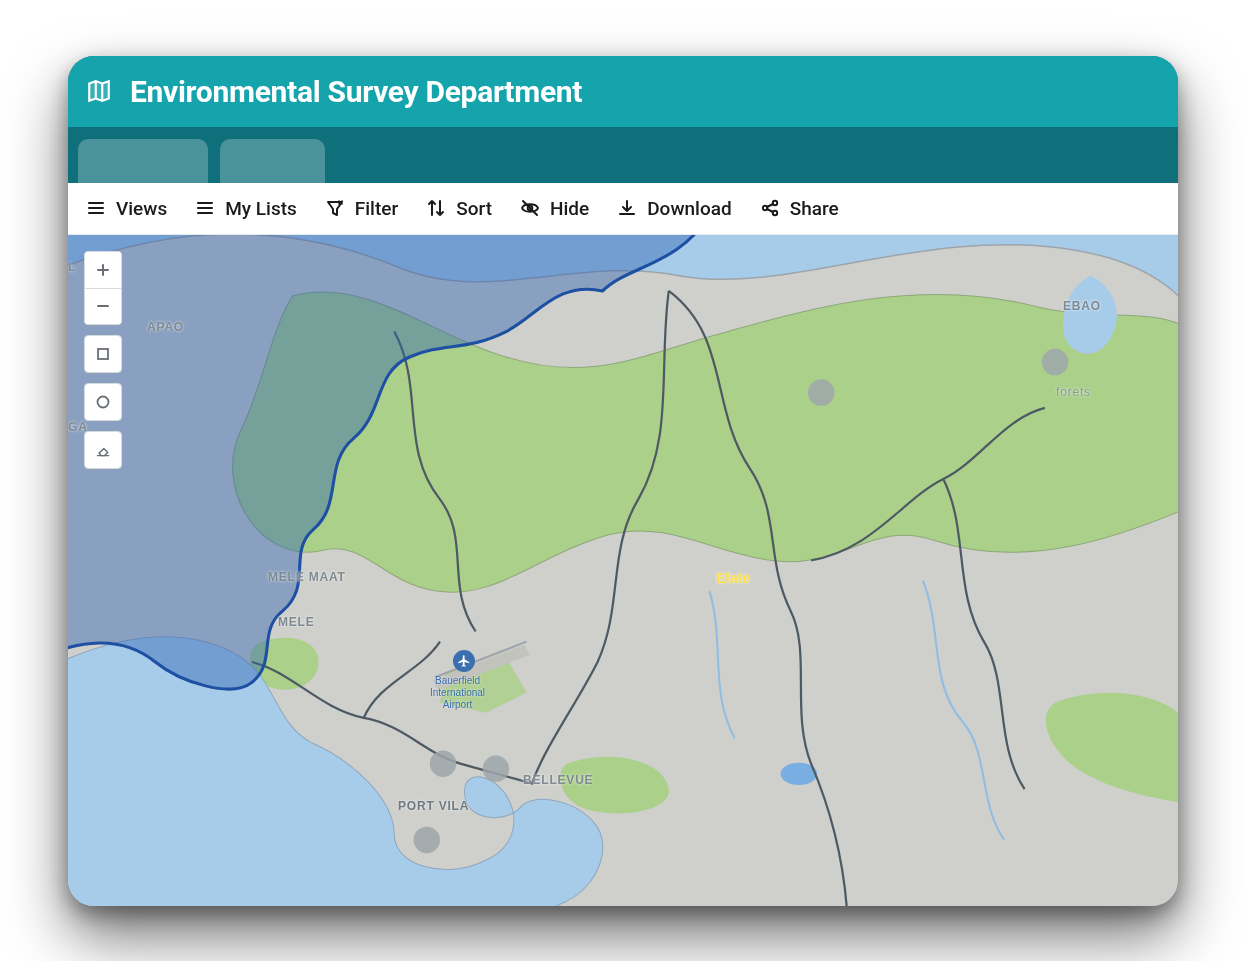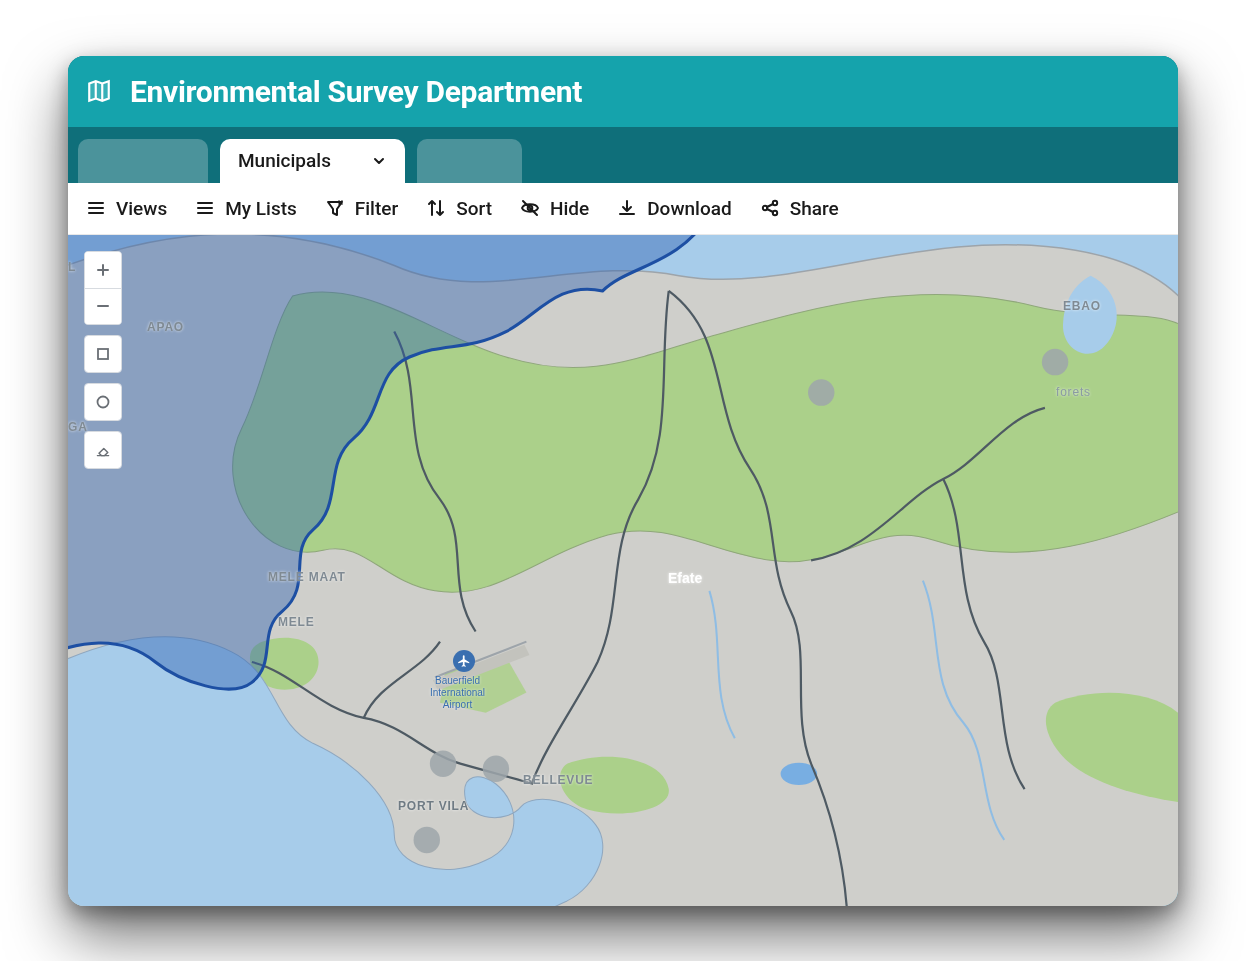--- a/index.html
+++ b/index.html
@@ -8,21 +8,21 @@
     font-family: -apple-system, BlinkMacSystemFont, "Segoe UI", Roboto, "Helvetica Neue", Arial, sans-serif;
     background: #fff;
     display: flex;
     align-items: center;
     justify-content: center;
     min-height: 961px;
   }
   .frame {
     width: 1110px;
     height: 850px;
-    border-radius: 16px;
+    border-radius: 26px;
     overflow: hidden;
     box-shadow: 0 30px 60px rgba(0,0,0,0.55), 0 8px 20px rgba(0,0,0,0.35);
     background: #0f6f7a;
     display: flex;
     flex-direction: column;
     position: relative;
   }
   .header {
     background: #15a3ac;
     padding: 18px 24px 18px 18px;
@@ -99,21 +99,21 @@
     position: relative;
     overflow: hidden;
   }
   .map-svg { position:absolute; inset:0; width:100%; height:100%; }
   .label {
     position:absolute; font-family: Arial, sans-serif; color:#7f8a93; font-weight:600;
     text-shadow: 0 0 3px rgba(255,255,255,0.8);
     white-space: nowrap;
   }
   .label.small { font-size: 12px; letter-spacing: 0.8px; }
-  .label.region { font-size: 14px; color:#ffffff; }
+  .label.region { font-size: 14px; color:#fde047;margin-left:48px; }
   .label.feature { color:#3a6fb0; font-size:10px; font-weight:500; text-align:center; line-height:1.2; letter-spacing:0; }
   .mapctrl {
     position:absolute; left: 16px; top: 16px;
     display:flex; flex-direction:column; gap: 10px;
   }
   .ctrlgroup {
     display:flex; flex-direction:column;
     border:1px solid #d7dbe0; background:#fff; border-radius:4px; overflow:hidden;
   }
   .ctrlbtn {
@@ -140,28 +140,20 @@
       <svg viewBox="0 0 24 24" fill="none" stroke="#fff" stroke-width="2">
         <path d="M3 5 L9 3 L15 5 L21 3 V19 L15 21 L9 19 L3 21 Z" fill="#fff" fill-opacity="0.15"></path>
         <path d="M9 3 V19 M15 5 V21"></path>
       </svg>
     </span>
     <div class="title">Environmental Survey Department</div>
   </div>
 
   <div class="tabbar">
     <div class="tab placeholder"></div>
-    <div class="tab active">
-      <span class="tab-label">Municipals</span>
-      <span class="chev">
-        <svg viewBox="0 0 16 16" fill="none" stroke="#1a1a1a" stroke-width="2" stroke-linecap="round" stroke-linejoin="round">
-            <path d="M4 6 L8 10 L12 6"></path>
-          </svg>
-      </span>
-    </div>
     <div class="tab placeholder small"></div>
   </div>
 
   <div class="toolbar">
     <div class="tool">
       <span class="ic">
         <svg viewBox="0 0 20 20" stroke="#1a1a1a" stroke-width="2" stroke-linecap="round">
             <path d="M3 5 H17 M3 10 H17 M3 15 H17"></path>
           </svg>
       </span>

